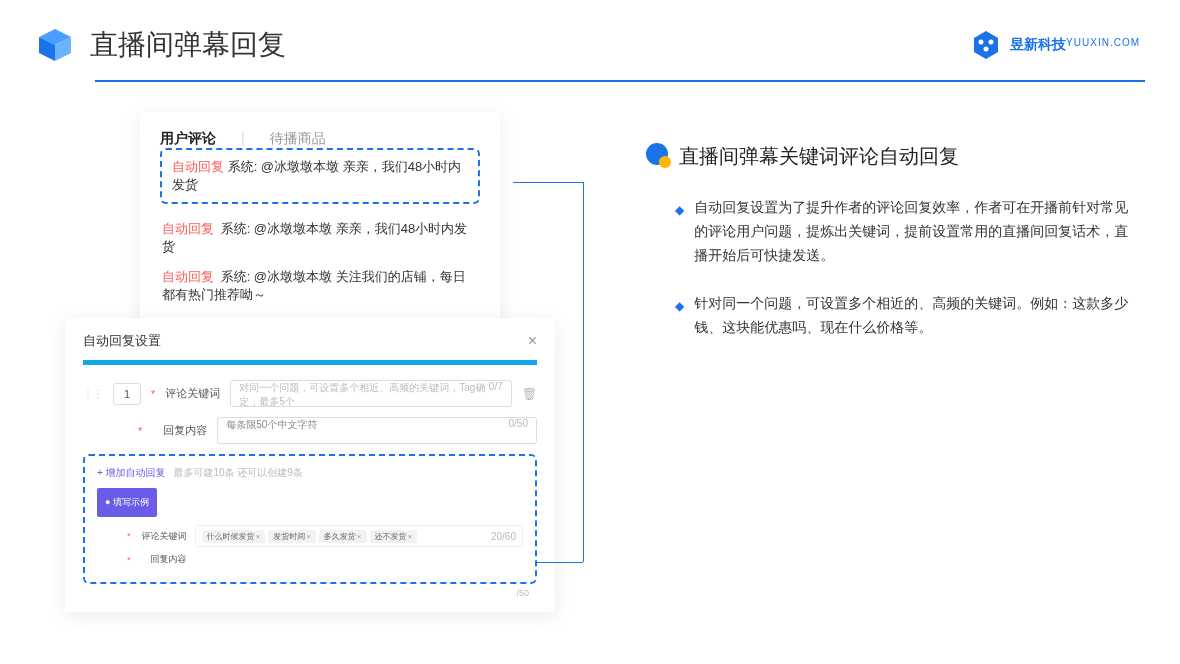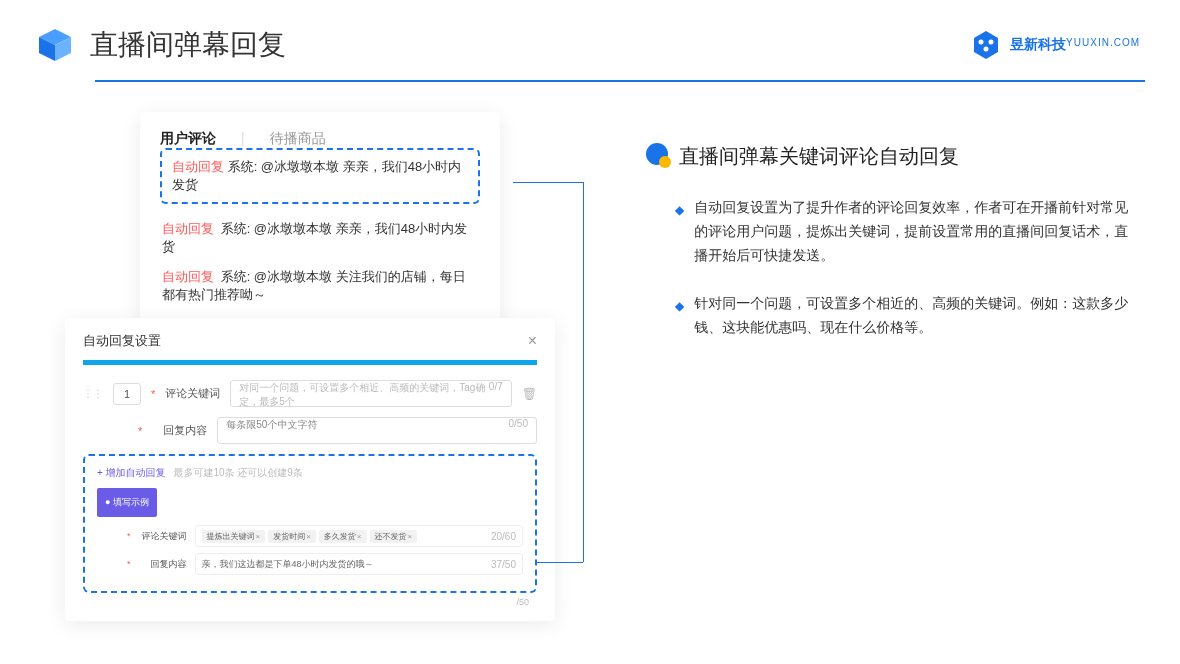--- a/index.html
+++ b/index.html
@@ -133,35 +133,31 @@
         <div class="add-link">
           <span>+ 增加自动回复</span>
           <span class="hint">最多可建10条 还可以创建9条</span>
         </div>
         <div class="example-badge">● 填写示例</div>
 
         <div class="tag-row" style="padding-left:30px">
           <span class="req-dot">*</span>
           <span class="field-label" style="width:48px">评论关键词</span>
           <div class="tag-box">
-            <span class="tag"><span>提炼出关键词</span><span class="tag-x">×</span></span>
+            <span class="tag"><span>什么时候发货</span><span class="tag-x">×</span></span>
             <span class="tag"><span>发货时间</span><span class="tag-x">×</span></span>
             <span class="tag"><span>多久发货</span><span class="tag-x">×</span></span>
             <span class="tag"><span>还不发货</span><span class="tag-x">×</span></span>
             <span class="counter" style="margin-left:auto">20/60</span>
           </div>
         </div>
 
         <div class="tag-row" style="padding-left:30px">
           <span class="req-dot">*</span>
           <span class="field-label" style="width:48px">回复内容</span>
-          <div class="tag-box">
-            <span style="color:#666">亲，我们这边都是下单48小时内发货的哦～</span>
-            <span class="counter" style="margin-left:auto">37/50</span>
-          </div>
         </div>
       </div>
       <div style="text-align:right;font-size:9px;color:#bbb;padding:4px 8px 0 0">/50</div>
     </div>
 
     <div class="connector" style="top:70px;left:448px;width:70px;height:0;border-width:1px 0 0 0"></div>
     <div class="connector" style="top:70px;left:518px;width:0;height:380px;border-width:0 0 0 1px"></div>
     <div class="connector" style="top:450px;left:470px;width:48px;height:0;border-width:1px 0 0 0"></div>
   </div>
 

